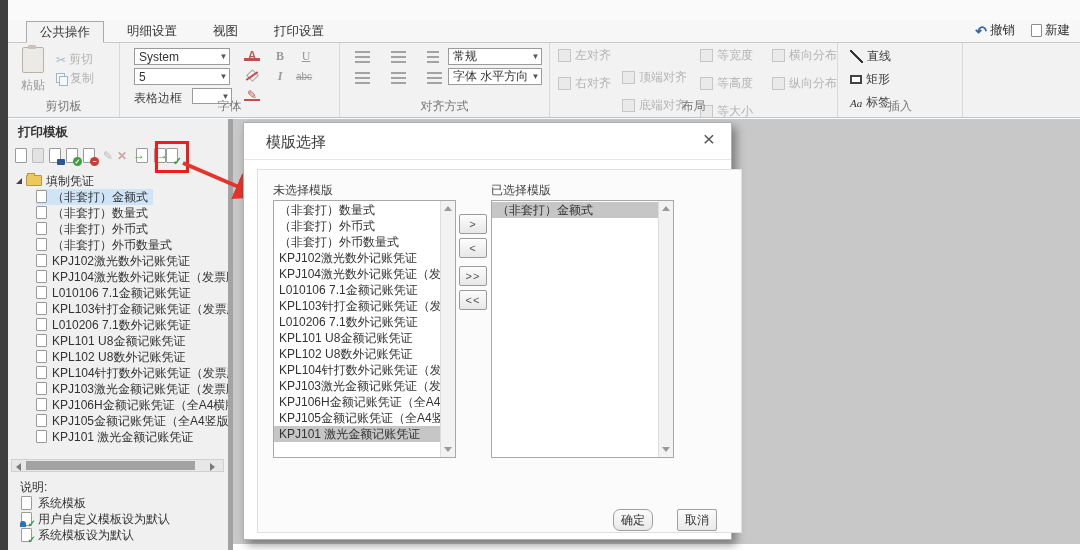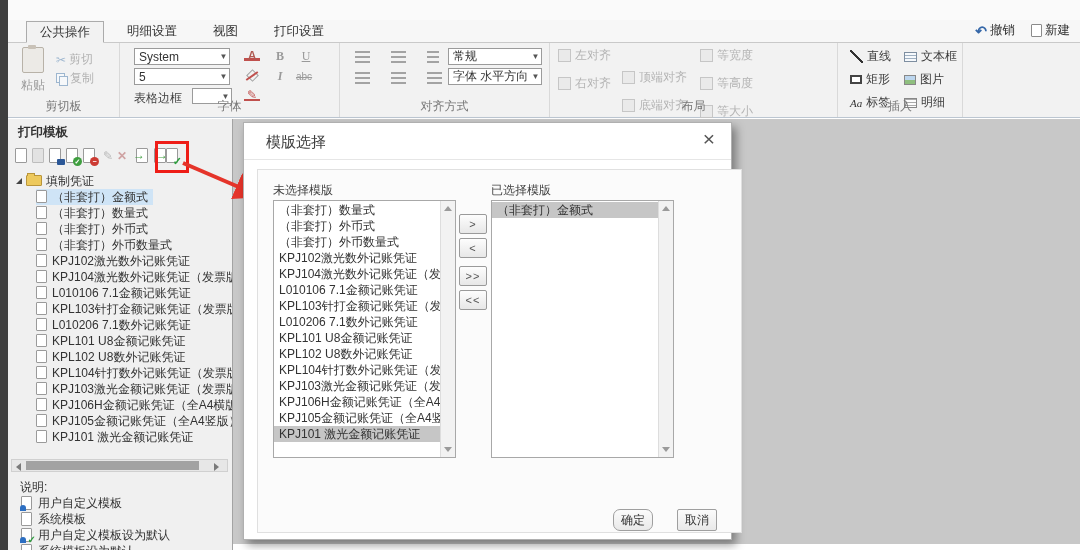--- a/index.html
+++ b/index.html
@@ -64,21 +64,21 @@
   .rect-ic{width:12px;height:9px;border:2px solid #444;box-sizing:border-box;flex:none;background:#fff;}
   .label-ic{font-style:italic;font-weight:normal;font-size:11px;color:#333;font-family:"Liberation Serif",serif;flex:none;}
   .tbox-ic{width:13px;height:10px;border:1px solid #7e8ea0;background:#f6f9fc;box-sizing:border-box;flex:none;
            background-image:linear-gradient(#9fb0c2 1px,transparent 1px);background-size:100% 3px;background-position:0 2px;}
   .img-ic{width:12px;height:10px;border:1px solid #888;box-sizing:border-box;flex:none;
           background:linear-gradient(#bcd6ee 55%,#8fbf7f 45%);}
   .det-ic{width:13px;height:10px;border:1px solid #888;box-sizing:border-box;flex:none;background:
           linear-gradient(#aaa 1px,transparent 1px) 0 3px/100% 3px,#fdfdfd;}
   
   .sidebar{position:absolute;left:8px;top:119px;width:225px;height:431px;background:#f0f0f0;
-           border-right:1px solid #a3a3a3;box-sizing:border-box;overflow:hidden;}
+           border-right:5px solid #a3a3a3;box-sizing:border-box;overflow:hidden;}
   .sb-title{padding:5px 0 3px 10px;font-size:12.5px;font-weight:bold;color:#333;}
   .sb-tools{position:relative;height:26px;}
   .tbi{position:absolute;top:3px;width:16px;height:18px;background:none;border:none;padding:0;}
   .pg{position:absolute;left:2px;top:1px;width:10px;height:13px;background:#fff;border:1px solid #9a9a9a;border-radius:1px;}
   .pg.dis{background:#e2e2e2;border-color:#bdbdbd;}
   .bdg{position:absolute;right:-2px;bottom:-1px;width:9px;height:9px;border-radius:50%;color:#fff;
        font-size:7px;line-height:9px;text-align:center;font-weight:bold;}
   .bdg.g{background:#3f9e3f;} .bdg.r{background:#cc3b33;} .bdg.b{background:#2b5797;border-radius:1px;width:8px;height:6px;bottom:0;}
   .garrow{position:absolute;left:-1px;top:2px;color:#3f9e3f;font-weight:bold;font-size:12px;line-height:12px;}
   .gcheck{position:absolute;right:-2px;bottom:-2px;color:#2f9e3f;font-weight:bold;font-size:11px;line-height:11px;}
@@ -247,50 +247,46 @@
           </div>
           <div class="loitem">
             <span class="lo-ic"></span>
             <span>等高度</span>
           </div>
           <div class="loitem">
             <span class="lo-ic"></span>
             <span>等大小</span>
           </div>
         </div>
+      <div class="locol" style="left:222px;">
+          <div class="loitem">
+            <span class="lo-ic"></span>
+            <span>横向分布</span>
+          </div>
+          <div class="loitem">
+            <span class="lo-ic"></span>
+            <span>纵向分布</span>
+          </div>
+        </div>
       <div class="rlabel">布局</div>
     </div>
 
     <div class="rgroup" style="left:830px;width:125px;">
       <div class="inscol" style="left:12px;">
         <button class="insitem">
           <span class="line-ic"></span>
           <span>直线</span>
         </button>
         <button class="insitem">
           <span class="rect-ic"></span>
           <span>矩形</span>
         </button>
         <button class="insitem">
           <span class="label-ic">Aa</span>
           <span>标签</span>
-        </button>
-      </div>
-      <div class="inscol" style="left:66px;">
-        <button class="insitem">
-          <span class="tbox-ic"></span>
-          <span>文本框</span>
-        </button>
-        <button class="insitem">
-          <span class="img-ic"></span>
-          <span>图片</span>
-        </button>
-        <button class="insitem">
-          <span class="det-ic"></span>
-          <span>明细</span>
         </button>
       </div>
       <div class="rlabel">插入</div>
     </div>
   </div>
 
   <div class="canvas"></div>
   <div class="canvas-bottom"></div>
 
   <div class="sidebar">
@@ -359,26 +355,20 @@
     <div class="hscroll">
       <span class="hs-arr l"></span>
       <span class="hs-thumb"></span>
       <span class="hs-arr r"></span>
     </div>
 
     <div class="legend">
       <div class="lrow">说明:</div>
       <div>
           <div class="lrow">
-          <span class="li-ic ic-user-template-icon">
-              <span class="p"></span>
-            </span>
-          <span>用户自定义模板</span>
-        </div>
-          <div class="lrow">
           <span class="li-ic ic-system-template-icon">
               <span class="p"></span>
             </span>
           <span>系统模板</span>
         </div>
           <div class="lrow">
           <span class="li-ic ic-user-default-icon">
               <span class="p"></span>
             </span>
           <span>用户自定义模板设为默认</span>

